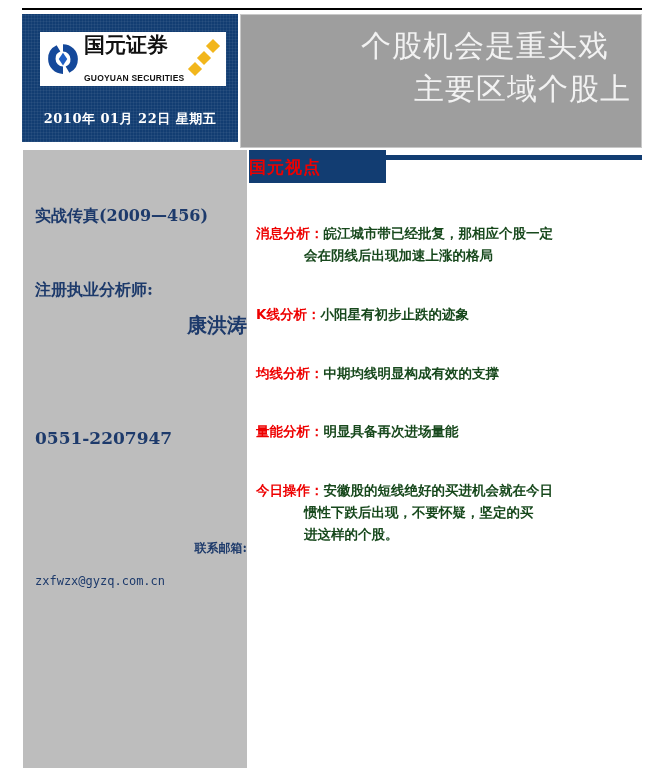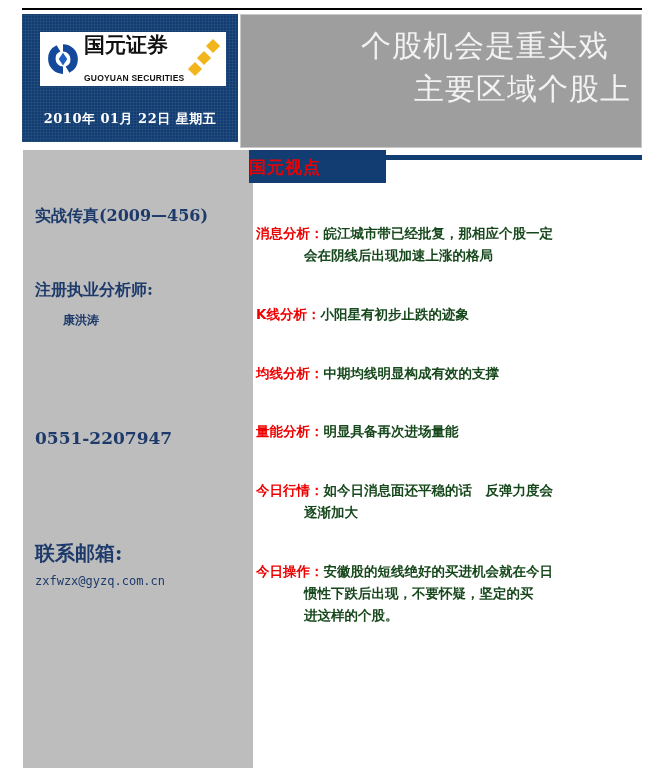--- a/index.html
+++ b/index.html
@@ -143,38 +143,37 @@
   .header-title .l2 { display: block; padding-right: 0px; }
 
   
   .sidebar {
     position: absolute;
     left: 23px;
     top: 150px;
     width: 224px;
     bottom: 0;
     background: #bdbdbd;
-    padding-left: 6px;
   }
   .sb-text {
     position: absolute;
     left: 0;
     width: 100%;
     color: #1d3a6b;
     font-family: "DejaVu Serif", "Liberation Serif", serif;
     font-weight: bold;
     box-sizing: border-box;
     padding-left: 12px;
   }
   .sb-fax      { top: 56px;  font-size: 16px; }
   .sb-anal-lbl { top: 130px; font-size: 16px; }
-  .sb-anal-val { top: 162px; font-size: 12px; padding-left: 40px; }
+  .sb-anal-val { top: 162px; font-size: 20px; padding-left: 40px; text-align: right; }
   .sb-tel-lbl  { top: 243px; font-size: 16px; }
   .sb-tel-val  { top: 278px; font-size: 17px; }
-  .sb-mail-lbl { top: 390px; font-size: 20px; }
+  .sb-mail-lbl { top: 390px; font-size: 12px; text-align: right; }
   .sb-mail-val { top: 424px; font-size: 12px; font-weight: normal;
                  font-family: "DejaVu Sans Mono", "Liberation Mono", monospace; }
 
   
   .viewpoint-box {
     position: absolute;
     left: 249px;
     top: 150px;
     width: 137px;
     height: 33px;
@@ -282,21 +281,17 @@
     <div class="item">
       <div class="item-line"><span class="item-label">K线分析：</span><span>小阳星有初步止跌的迹象</span></div>
     </div>
     <div class="item">
       <div class="item-line"><span class="item-label">均线分析：</span><span>中期均线明显构成有效的支撑</span></div>
     </div>
     <div class="item">
       <div class="item-line"><span class="item-label">量能分析：</span><span>明显具备再次进场量能</span></div>
     </div>
     <div class="item">
-      <div class="item-line"><span class="item-label">今日行情：</span><span>如今日消息面还平稳的话　反弹力度会</span></div>
-      <div class="item-line cont"><span>逐渐加大</span></div>
-    </div>
-    <div class="item">
       <div class="item-line"><span class="item-label">今日操作：</span><span>安徽股的短线绝好的买进机会就在今日</span></div>
       <div class="item-line cont"><span>惯性下跌后出现，不要怀疑，坚定的买</span></div>
       <div class="item-line cont"><span>进这样的个股。</span></div>
     </div>
   </div>
 
 </body></html>

